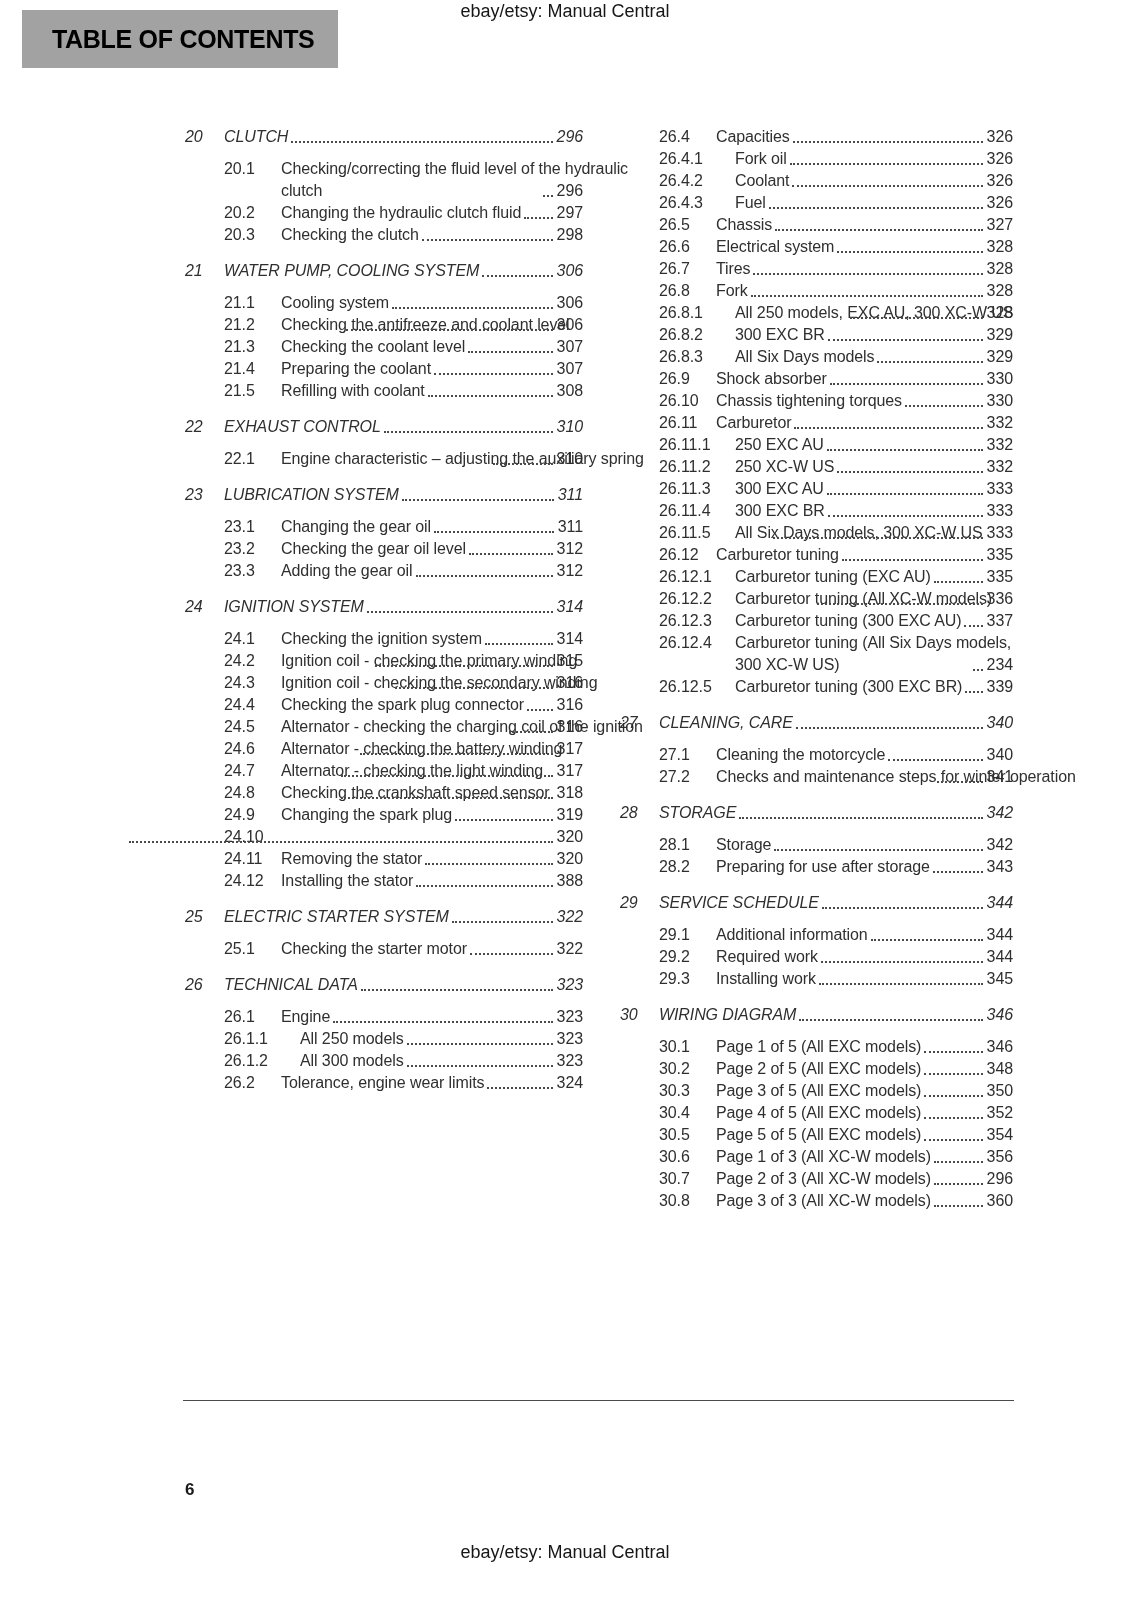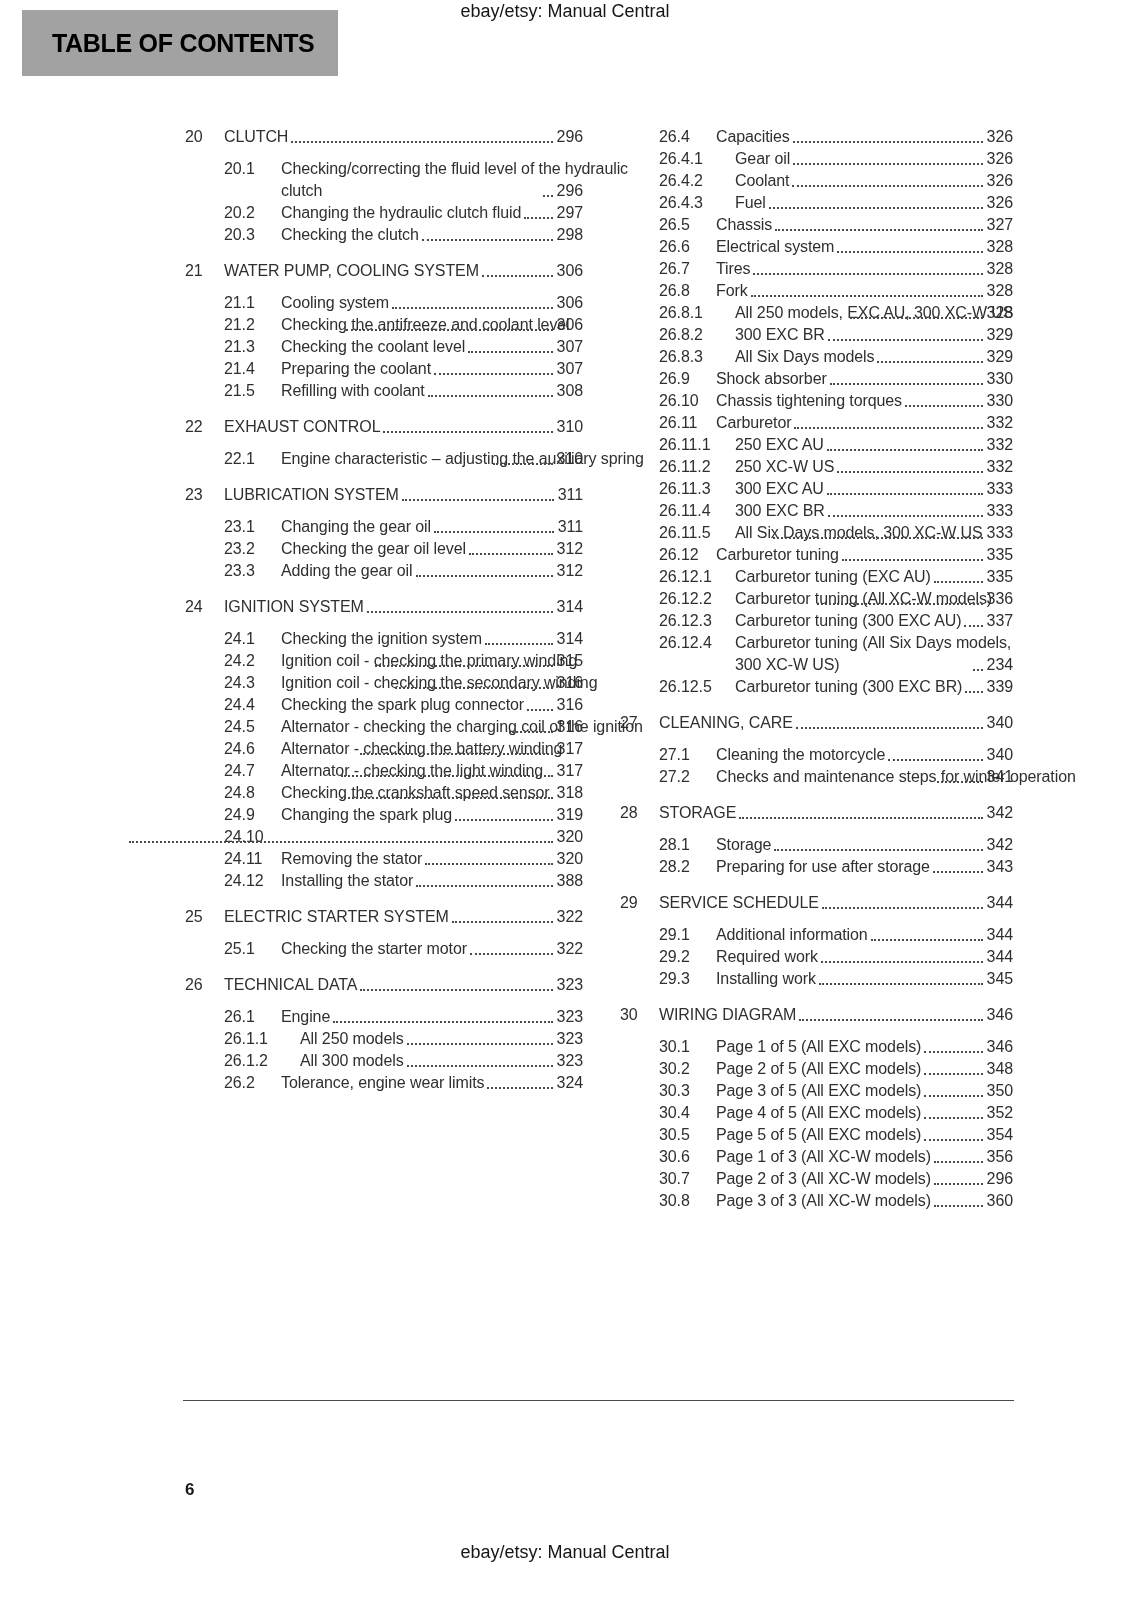--- a/index.html
+++ b/index.html
@@ -11,21 +11,21 @@
     color: var(--text, #2f2f2f);
     overflow: hidden;
   }
 
   .top-brand {
     position: absolute; top: 1px; left: 0; width: 100%;
     text-align: center; font-size: 18px; color: #161616;
   }
 
   .title-banner {
-    position: absolute; left: 22px; top: 10px; width: 316px; height: 66px;
+    position: absolute; left: 22px; top: 10px; width: 316px; height: 58px;
     background: var(--banner-bg, #a2a2a2);
     display: flex; align-items: center;
   }
   .title-banner .banner-label {
     font-weight: bold; font-size: 25px; color: #000;
     padding-left: 30px; letter-spacing: -0.3px;
   }
 
   .content {
     position: absolute; left: 185px; top: 126px;
@@ -41,21 +41,21 @@
   .row .num { flex: 0 0 auto; }
   .row .label { min-width: 0; }
   .row .dots {
     flex: 1 1 10px; min-width: 10px; height: 0;
     align-self: flex-end;
     border-bottom: 2px dotted #4a4a4a;
     margin: 0 4px 5px 3px;
   }
   .row .page { flex: 0 0 auto; align-self: flex-end; }
 
-  .lvl-1 { margin-top: 14px; margin-bottom: 10px; }
+  .lvl-1 { margin-top: 14px; margin-bottom: 10px; font-style: italic; }
   .col .row:first-child { margin-top: 0; }
   .lvl-1 .num { width: 39px; }
   .lvl-2, .lvl-3 { padding-left: 39px; }
   .lvl-2 .num { width: 57px; }
   .lvl-3 .num { width: 76px; }
 
   .footer-rule {
     position: absolute; left: 183px; top: 1400px; width: 831px;
     border-top: 1px solid #4a4a4a;
   }
@@ -297,21 +297,21 @@
     </div>
   <div class="col">
       <div class="row lvl-2">
         <span class="num">26.4</span>
         <span class="label">Capacities</span>
         <span class="dots"></span>
         <span class="page">326</span>
       </div>
       <div class="row lvl-3">
         <span class="num">26.4.1</span>
-        <span class="label">Gear oil</span>
+        <span class="label">Fork oil</span>
         <span class="dots"></span>
         <span class="page">326</span>
       </div>
       <div class="row lvl-3">
         <span class="num">26.4.2</span>
         <span class="label">Coolant</span>
         <span class="dots"></span>
         <span class="page">326</span>
       </div>
       <div class="row lvl-3">

